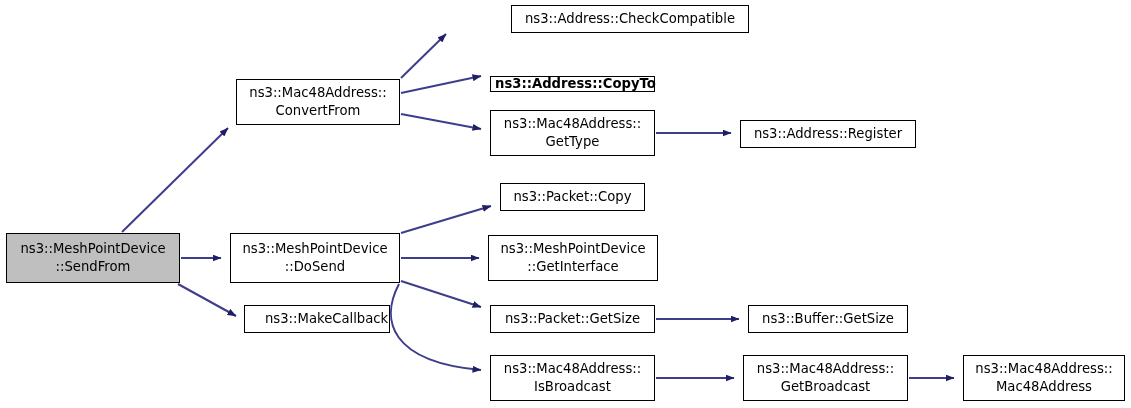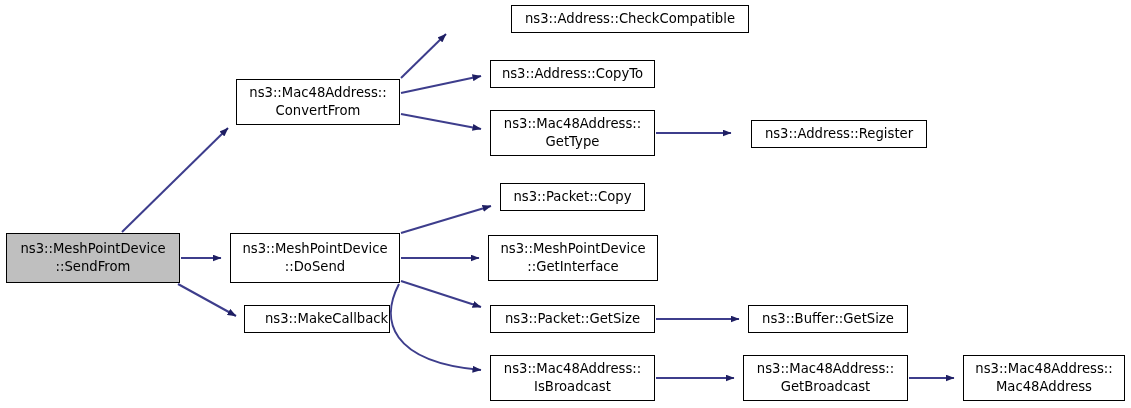--- a/index.html
+++ b/index.html
@@ -88,24 +88,24 @@
     <path d="M 656 378 L 734 378" stroke="#3d3d8c" stroke-width="2" fill="none" marker-end="url(#arrowhead)"></path>
 
     <path d="M 909 378 L 954 378" stroke="#3d3d8c" stroke-width="2" fill="none" marker-end="url(#arrowhead)"></path>
   </svg>
 
 <div class="node highlight" style="left: 6px; top: 233px; width: 174px; height: 50px;"><span class="label">ns3::MeshPointDevice
 ::SendFrom</span></div>
     <div class="node" style="left: 236px; top: 79px; width: 164px; height: 46px;"><span class="label">ns3::Mac48Address::
 ConvertFrom</span></div>
     <div class="node" style="left: 464px; top: 5px; width: 238px; height: 28px; margin-left: 47px;"><span class="label">ns3::Address::CheckCompatible</span></div>
-    <div class="node" style="left: 490px; top: 60px; width: 165px; height: 28px;"><span class="label">ns3::Address::CopyTo</span></div>
+    <div class="node" style="left: 490px; top: 76px; width: 165px; height: 16px; font-weight: bold;"><span class="label">ns3::Address::CopyTo</span></div>
     <div class="node" style="left: 490px; top: 110px; width: 165px; height: 46px;"><span class="label">ns3::Mac48Address::
 GetType</span></div>
-    <div class="node" style="left: 740px; top: 120px; width: 176px; height: 28px; margin-left: 11px;"><span class="label">ns3::Address::Register</span></div>
+    <div class="node" style="left: 740px; top: 120px; width: 176px; height: 28px;"><span class="label">ns3::Address::Register</span></div>
     <div class="node" style="left: 230px; top: 233px; width: 170px; height: 50px;"><span class="label">ns3::MeshPointDevice
 ::DoSend</span></div>
     <div class="node" style="left: 244px; top: 305px; width: 146px; height: 28px; padding-left: 16px;"><span class="label">ns3::MakeCallback</span></div>
     <div class="node" style="left: 500px; top: 183px; width: 145px; height: 28px;"><span class="label">ns3::Packet::Copy</span></div>
     <div class="node" style="left: 488px; top: 235px; width: 170px; height: 46px;"><span class="label">ns3::MeshPointDevice
 ::GetInterface</span></div>
     <div class="node" style="left: 490px; top: 305px; width: 165px; height: 28px;"><span class="label">ns3::Packet::GetSize</span></div>
     <div class="node" style="left: 748px; top: 305px; width: 160px; height: 28px; align-items: center;"><span class="label">ns3::Buffer::GetSize</span></div>
     <div class="node" style="left: 490px; top: 355px; width: 165px; height: 46px;"><span class="label">ns3::Mac48Address::
 IsBroadcast</span></div>

